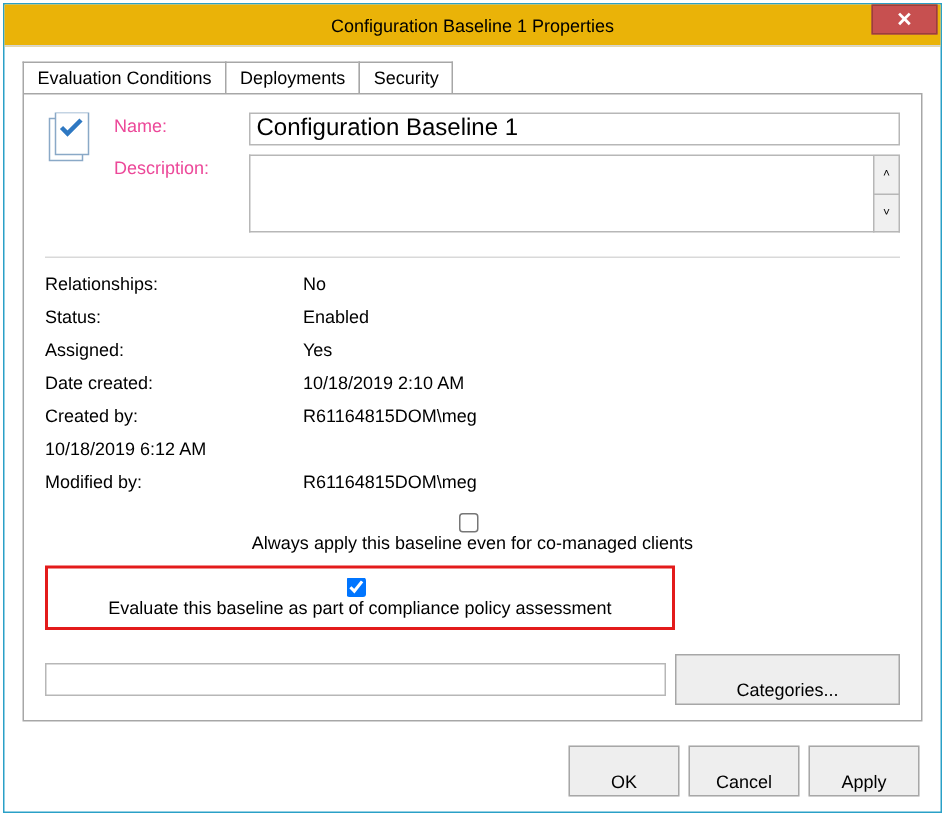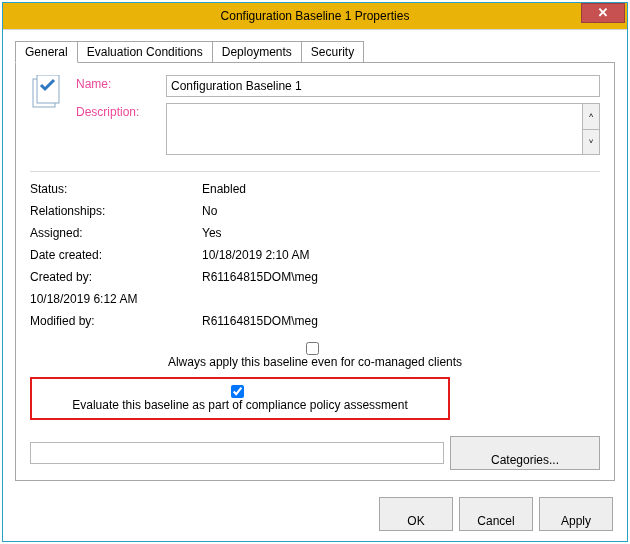--- a/index.html
+++ b/index.html
@@ -92,21 +92,21 @@
   .docicon { width:34px; height:36px; }
   .fieldscell { flex:1; }
   .fieldrow { display:flex; margin-bottom:6px; align-items:flex-start; }
   .fieldlabel { width:90px; color:#ec4899; padding-top:2px; }
   .textinput {
     flex:1;
     height:22px;
     border:1px solid #b7b7b7;
     padding:2px 4px;
     font-family:inherit;
-    font-size:12px;
+    font-size:16px;
     background:#fff;
   }
   .descwrap { flex:1; display:flex; }
   .descarea {
     flex:1;
     height:52px;
     border:1px solid #b7b7b7;
     border-right:none;
     padding:2px 4px;
     font-family:inherit;
@@ -168,21 +168,20 @@
 <div class="window">
 
   <div class="titlebar">
     <div class="title">Configuration Baseline 1 Properties</div>
     <div class="closebtn">✕</div>
   </div>
 
   <div class="body">
 
     <div class="tabstrip">
-      <div class="tab active">General</div>
       <div class="tab">Evaluation Conditions</div>
       <div class="tab">Deployments</div>
       <div class="tab">Security</div>
     </div>
 
     <div class="tabpanel">
 
       <div class="toprow">
         <div class="iconcell">
           <svg class="docicon" viewBox="0 0 34 36">
@@ -205,26 +204,26 @@
                 <div class="spin">˅</div>
               </div>
             </div>
           </div>
         </div>
       </div>
 
       <hr class="sep">
 
       <div class="inforow">
+        <div class="infolabel">Relationships:</div>
+        <div class="infoval">No</div>
+      </div>
+      <div class="inforow">
         <div class="infolabel">Status:</div>
         <div class="infoval">Enabled</div>
-      </div>
-      <div class="inforow">
-        <div class="infolabel">Relationships:</div>
-        <div class="infoval">No</div>
       </div>
       <div class="inforow">
         <div class="infolabel">Assigned:</div>
         <div class="infoval">Yes</div>
       </div>
       <div class="inforow">
         <div class="infolabel">Date created:</div>
         <div class="infoval">10/18/2019 2:10 AM</div>
       </div>
       <div class="inforow">

